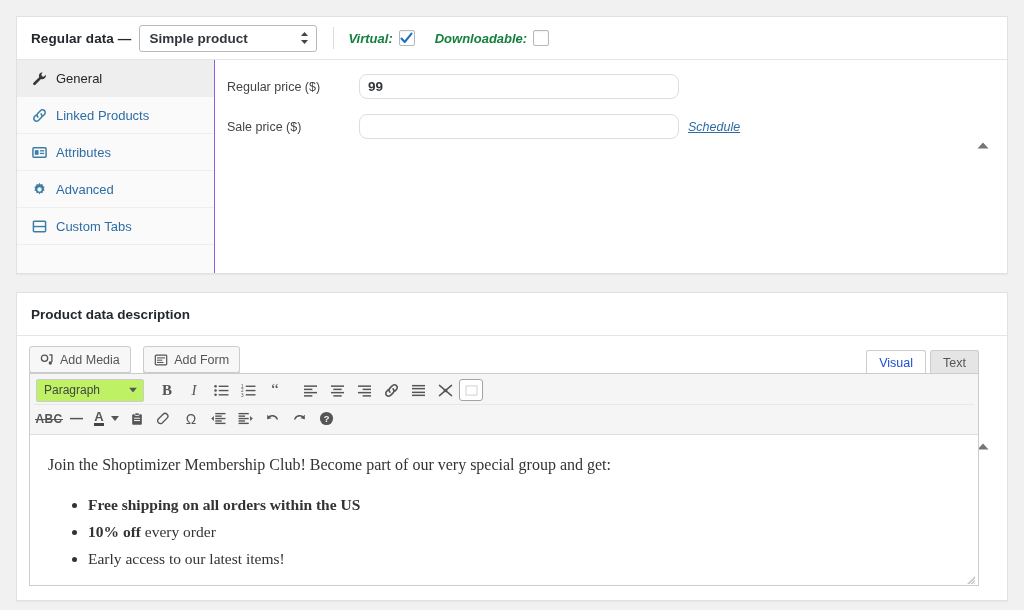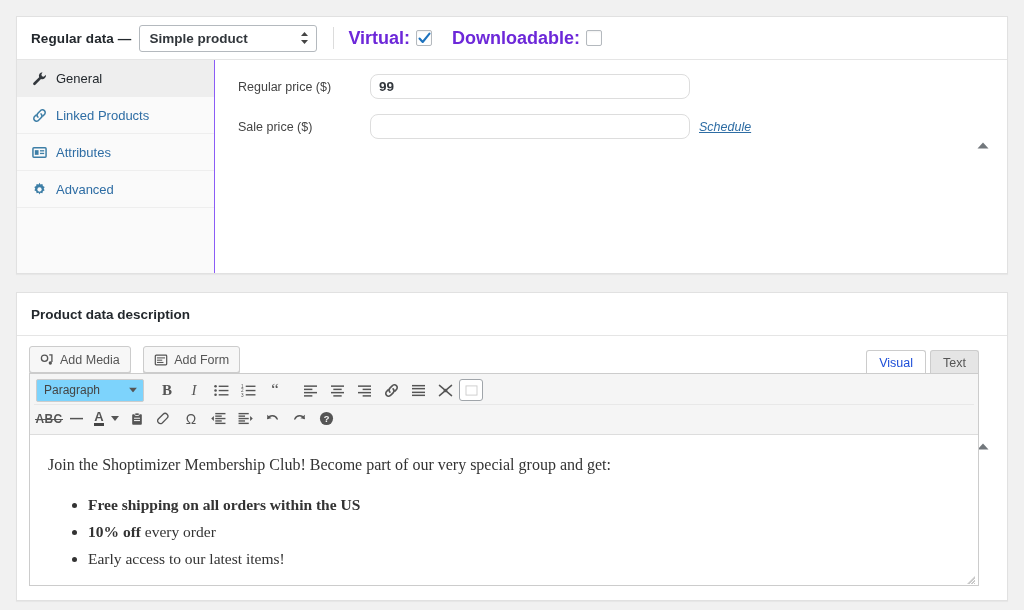--- a/index.html
+++ b/index.html
@@ -78,24 +78,25 @@
     color: #444;
     font-size: 9px;
   }
   .divider-v {
     width: 1px; height: 22px;
     background: #dcdcdc;
     margin: 0 14px 0 16px;
   }
   .cb-field { display: flex; align-items: center; margin-right: 20px; }
   .cb-label {
-    font-size: 18px;
+    font-size: 13px;
     font-weight: bold;
-    color: #6d28d9;
+    color: #15803d;
     margin-right: 6px;
+    font-style: italic;
   }
   .checkbox {
     width: 16px; height: 16px;
     border: 1px solid #b4b9be;
     border-radius: 2px;
     background: #fff;
     display: flex; align-items: center; justify-content: center;
     cursor: pointer;
     box-shadow: inset 0 1px 2px rgba(0,0,0,.06);
   }
@@ -135,21 +136,20 @@
     color: #3d7ea6;
     flex: 0 0 17px;
   }
   .data-tabs li.active .tab-ico { color: #32373c; }
 
   .panel-fields { flex: 1; padding: 14px 12px 10px 12px; }
   .field-row {
     display: flex;
     align-items: center;
     margin-bottom: 15px;
-    margin-left: 11px;
   }
   .field-label {
     width: 132px;
     font-size: 12.5px;
     color: #444;
     line-height: 16px;
   }
   .field-input {
     width: 320px; height: 25px;
     border: 1px solid #ddd;
@@ -256,21 +256,21 @@
     display: flex; align-items: center; justify-content: center;
     color: #555; cursor: pointer;
     margin-right: 4px;
   }
   .tb-sep { width: 8px; }
   .style-select {
     position: relative;
     width: 108px; height: 23px;
     border: 1px solid #ccc;
     border-radius: 2px;
-    background: #7dd3fc;
+    background: #bef264;
     display: flex; align-items: center;
     padding: 0 18px 0 7px;
     font-size: 12px;
     color: #444;
     margin-right: 10px;
     cursor: pointer;
   }
   .style-select .sc {
     position: absolute; right: 6px; top: 50%;
     transform: translateY(-50%);
@@ -408,20 +408,31 @@
             <span class="tab-ico">
               <svg width="15" height="15" viewBox="0 0 16 16">
                   <path d="M8 0.8l1 1.9 2.1-.5.5 2.1 1.9 1-1 1.8 1 1.8-1.9 1-.5 2.1-2.1-.5-1 1.9-1-1.9-2.1.5-.5-2.1-1.9-1 1-1.8-1-1.8 1.9-1 .5-2.1 2.1.5z" fill="currentColor"></path>
                   <circle cx="8" cy="8" r="2.3" fill="#fafafa"></circle>
                 </svg>
             </span>
             <span>Advanced</span>
           </a>
         </li>
 
+        <li>
+          <a>
+            <span class="tab-ico">
+              <svg width="15" height="15" viewBox="0 0 16 16">
+                  <rect x="1.5" y="2.5" width="13" height="11" rx="1" fill="none" stroke="currentColor" stroke-width="1.6"></rect>
+                  <rect x="1.5" y="7.3" width="13" height="1.5" fill="currentColor"></rect>
+                </svg>
+            </span>
+            <span>Custom Tabs</span>
+          </a>
+        </li>
 
       </ul>
 
       <div class="panel-fields">
 
         <div class="field-row">
           <span class="field-label">Regular price ($)</span>
           <input class="field-input" type="text" value="99" style="">
         </div>
 

